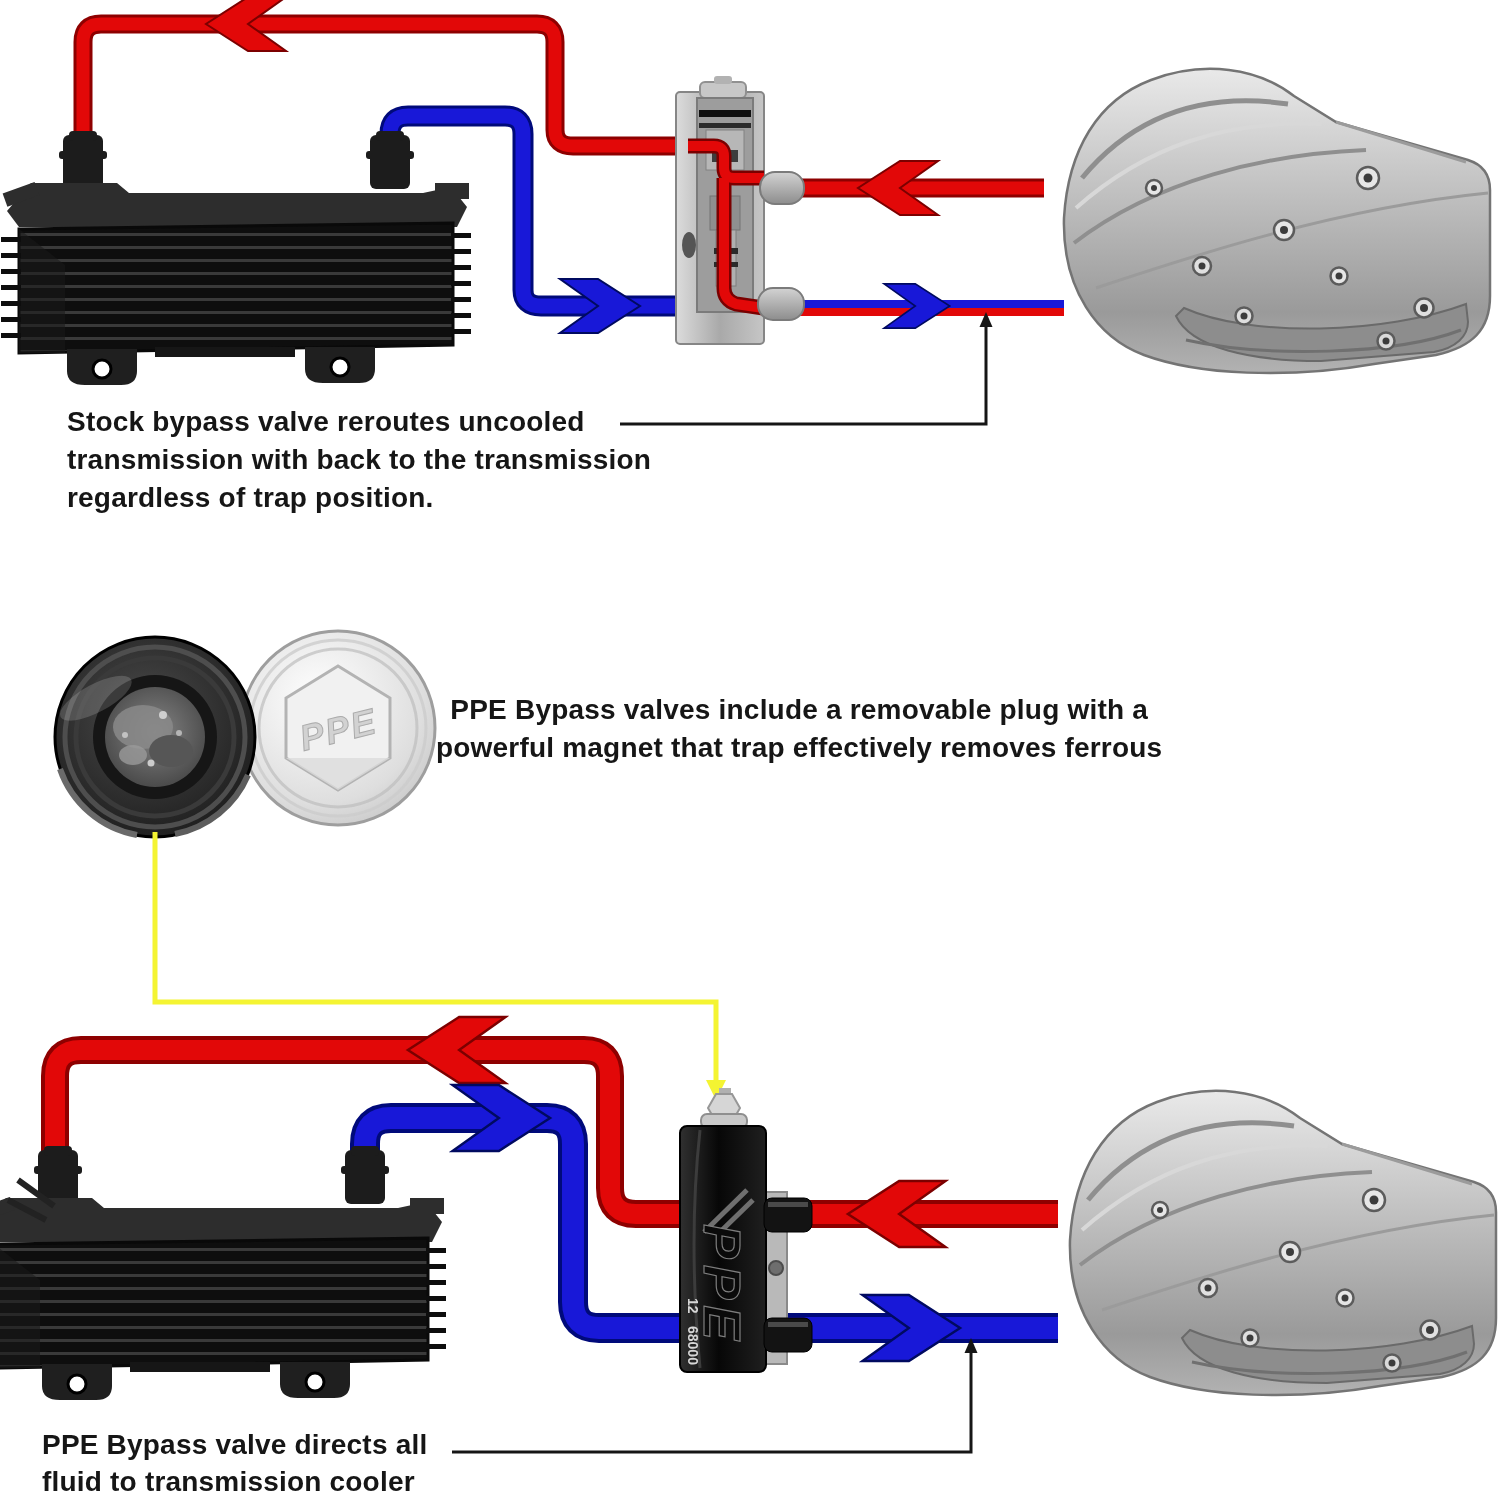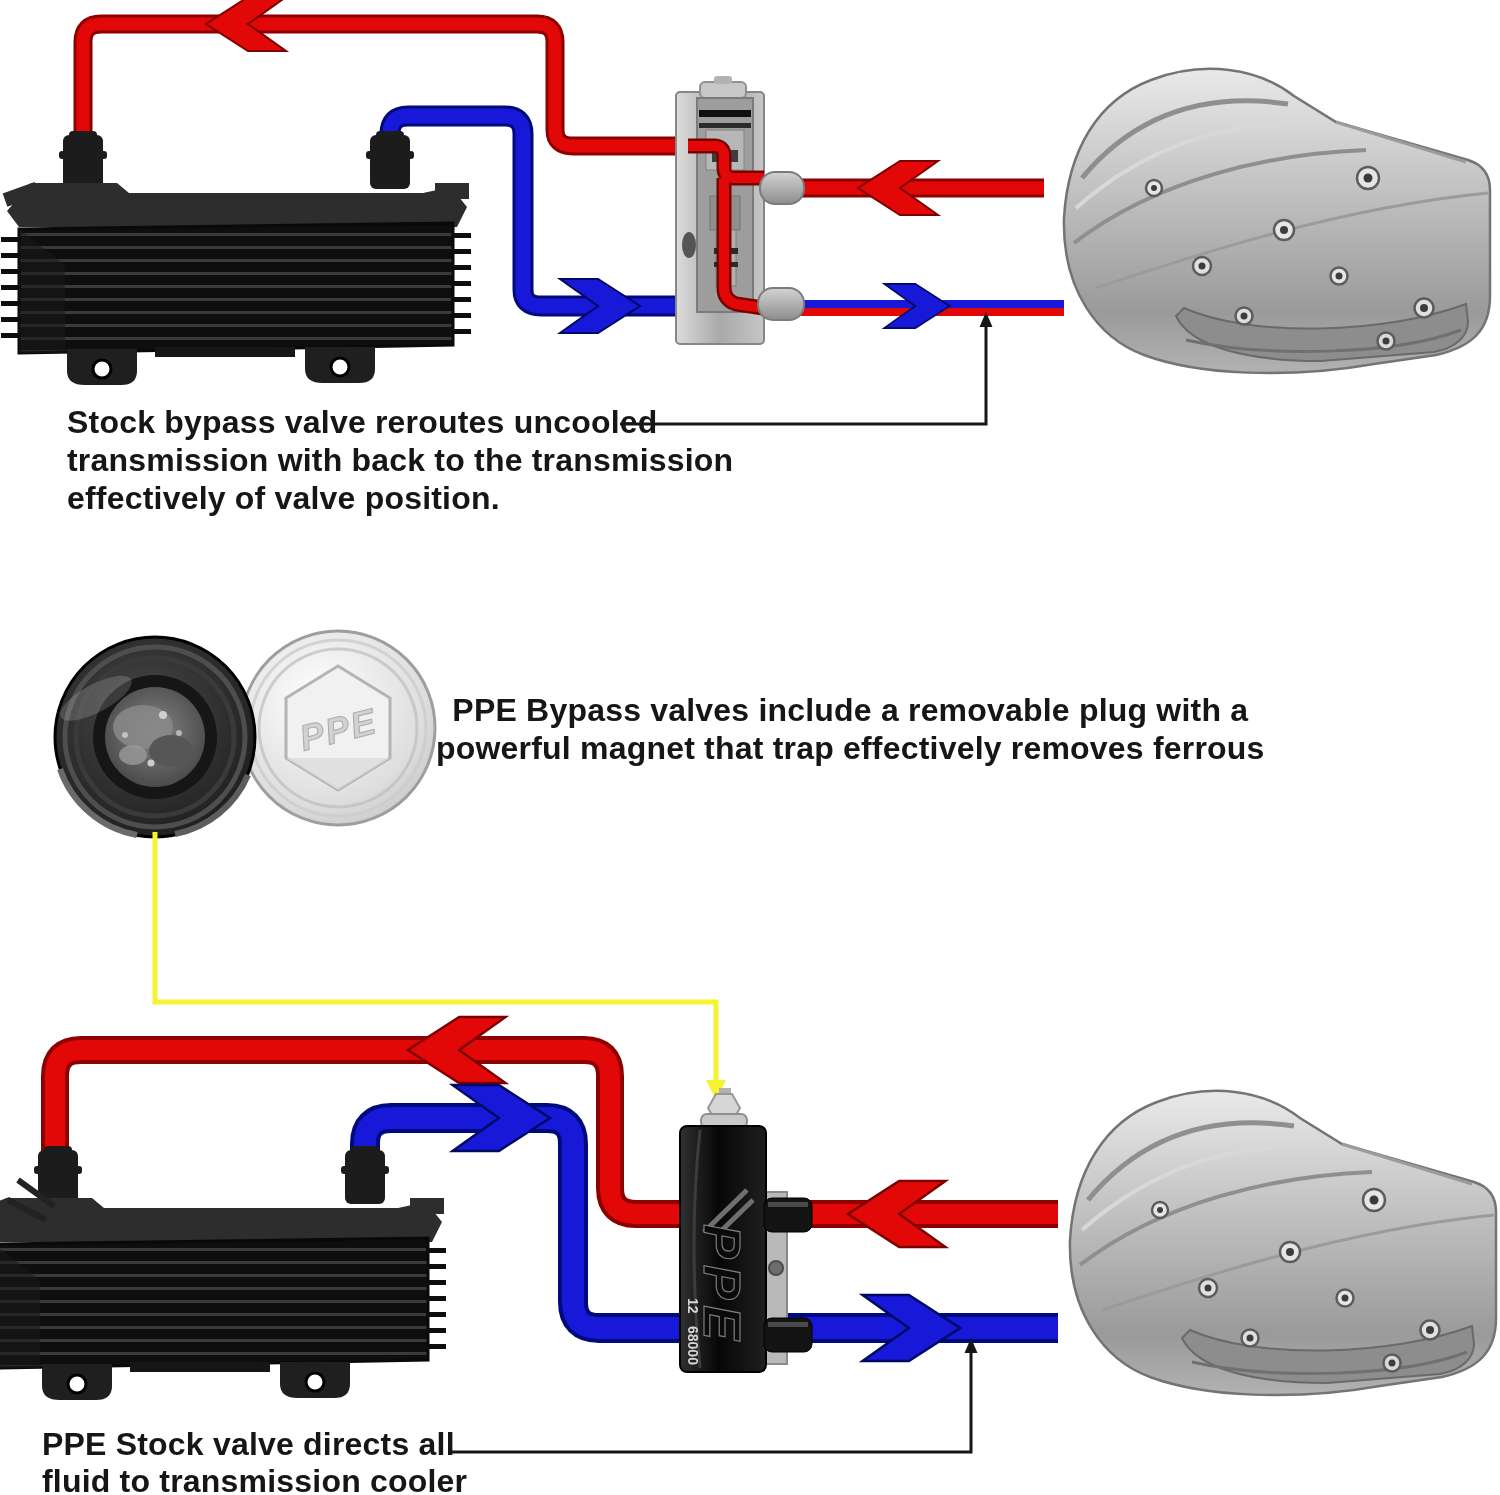--- a/index.html
+++ b/index.html
@@ -1,19 +1,19 @@
 <!DOCTYPE html>
 <html><head>
 <meta charset="utf-8">
 <style>
   html,body{margin:0;padding:0;background:#ffffff;}
   #stage{position:relative;width:1500px;height:1495px;background:#ffffff;overflow:hidden;
          font-family:"Liberation Sans",sans-serif;}
   #art{position:absolute;left:0;top:0;}
-  .caption{position:absolute;font-weight:700;font-size:32px;line-height:38px;
+  .caption{position:absolute;font-weight:700;font-size:28px;line-height:38px;
            color:#161616;white-space:nowrap;letter-spacing:0.2px;}
   .caption div{white-space:nowrap;}
   #cap-stock{left:67px;top:403px;}
   #cap-magnet{left:436px;top:691px;text-align:center;}
   #cap-ppe{left:42px;top:1426px;line-height:37px;}
 </style>
 </head>
 <body>
 
 <div id="stage">
@@ -291,26 +291,26 @@
     <g>
       <path d="M452,1452 H971 V1350" fill="none" stroke-width="3" stroke="#161616"></path>
       <polygon points="971,1338 964.5,1353 977.5,1353" fill="#161616"></polygon>
     </g>
   </g>
 </svg>
 
 <div class="caption" id="cap-stock">
   <div>Stock bypass valve reroutes uncooled</div>
   <div>transmission with back to the transmission</div>
-  <div>effectively of valve position.</div>
+  <div>regardless of trap position.</div>
 </div>
 
 <div class="caption" id="cap-magnet">
   <div>PPE Bypass valves include a removable plug with a</div>
   <div>powerful magnet that trap effectively removes ferrous</div>
 </div>
 
 <div class="caption" id="cap-ppe">
-  <div>PPE Stock valve directs all</div>
+  <div>PPE Bypass valve directs all</div>
   <div>fluid to transmission cooler</div>
 </div>
 
 </div>
 
 </body></html>

